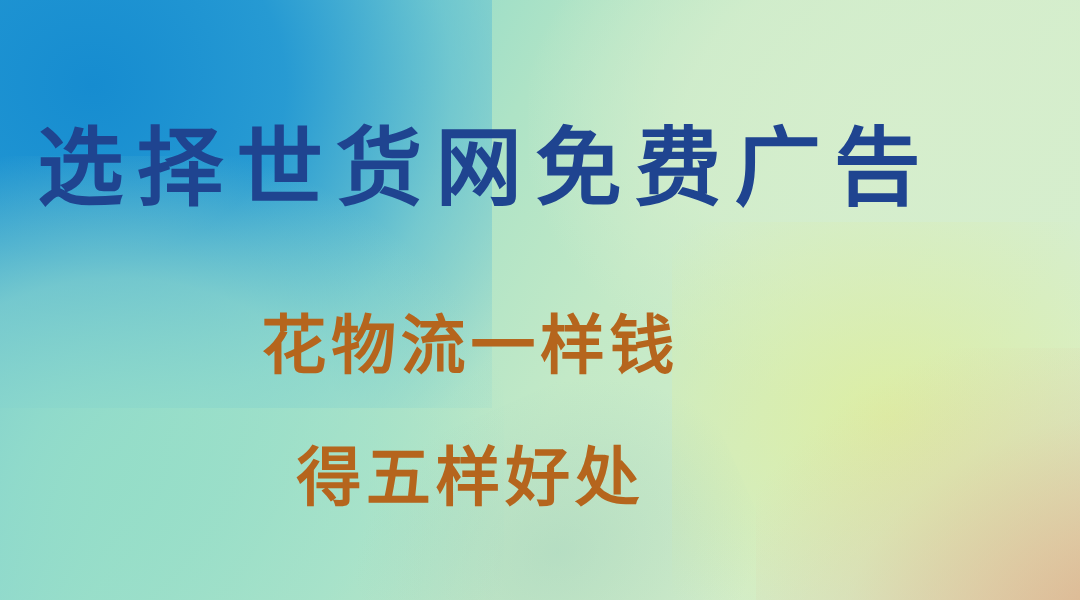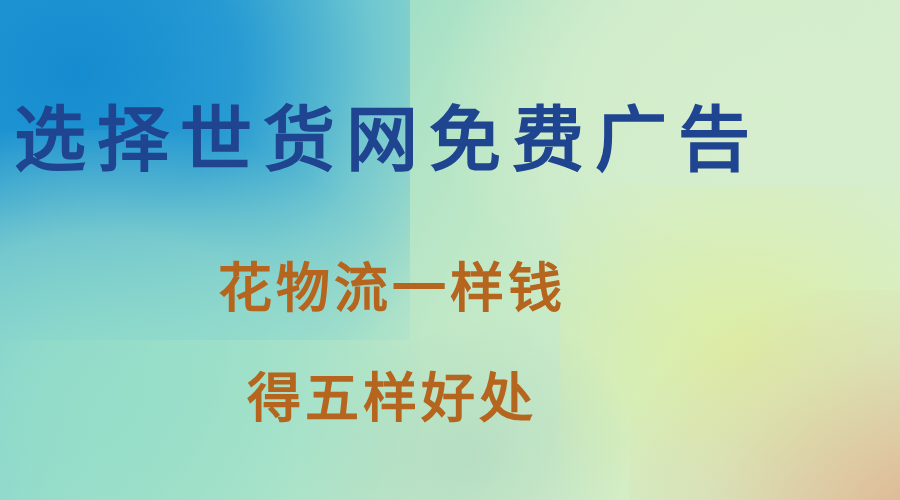--- a/index.html
+++ b/index.html
@@ -120,20 +120,21 @@
     left: 0;
     top: 104px;
     width: 764px;
     text-align: center;
     font-size: 72px;
     line-height: 72px;
     font-weight: 700;
     letter-spacing: 11px;
     text-indent: 11px;
     white-space: nowrap;
+    padding-left: 17px;
   }
 
   .subtitle {
     position: absolute;
     left: 0;
     top: 256px;
     width: 780px;
     text-align: center;
   }
 

